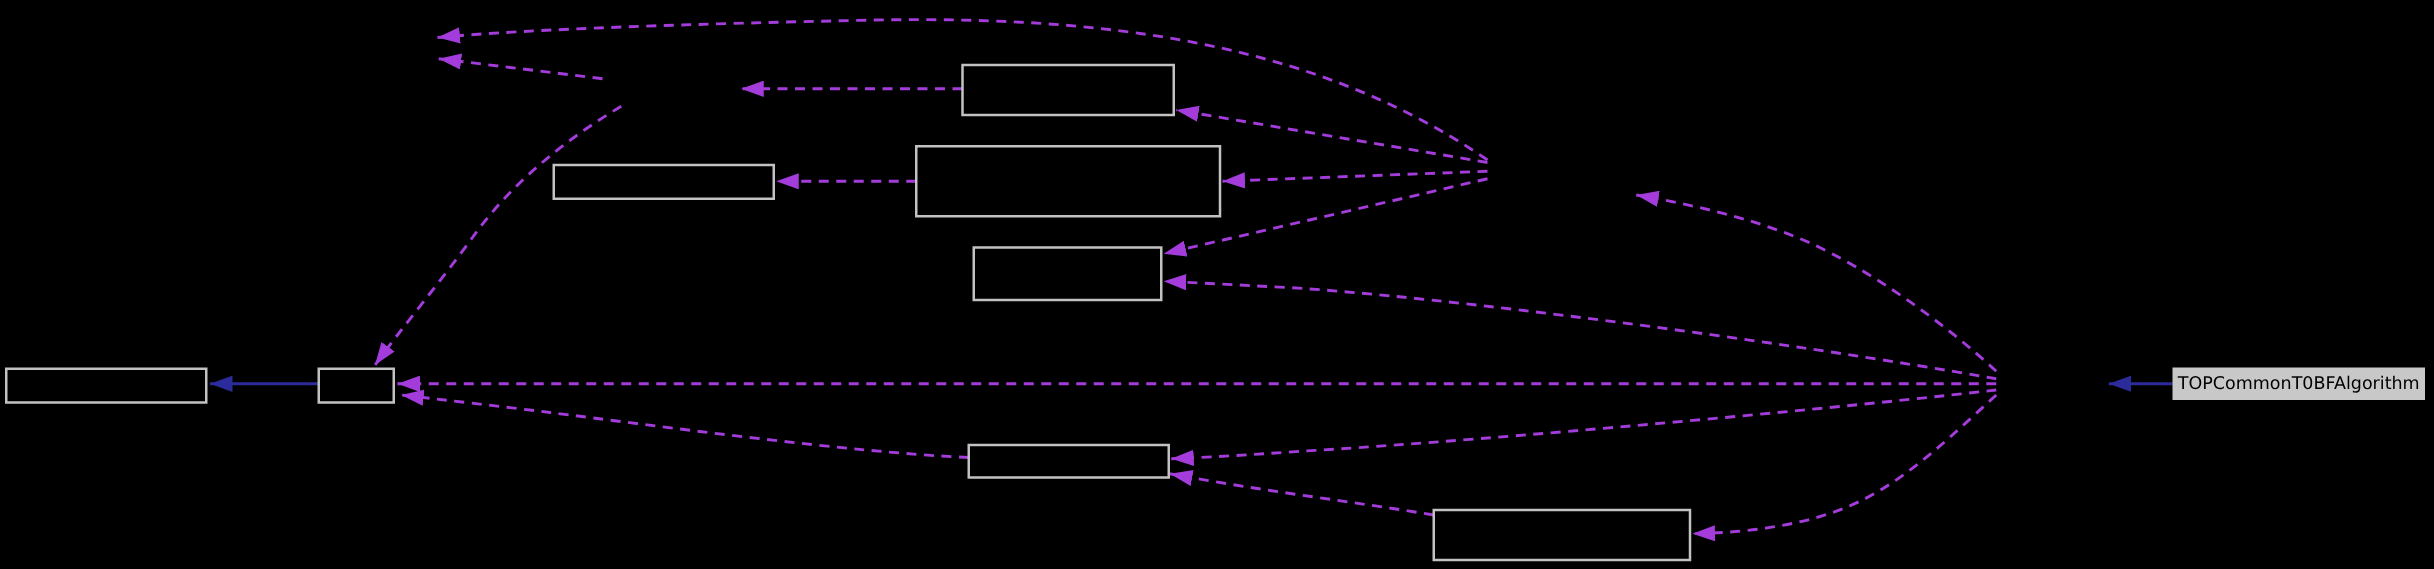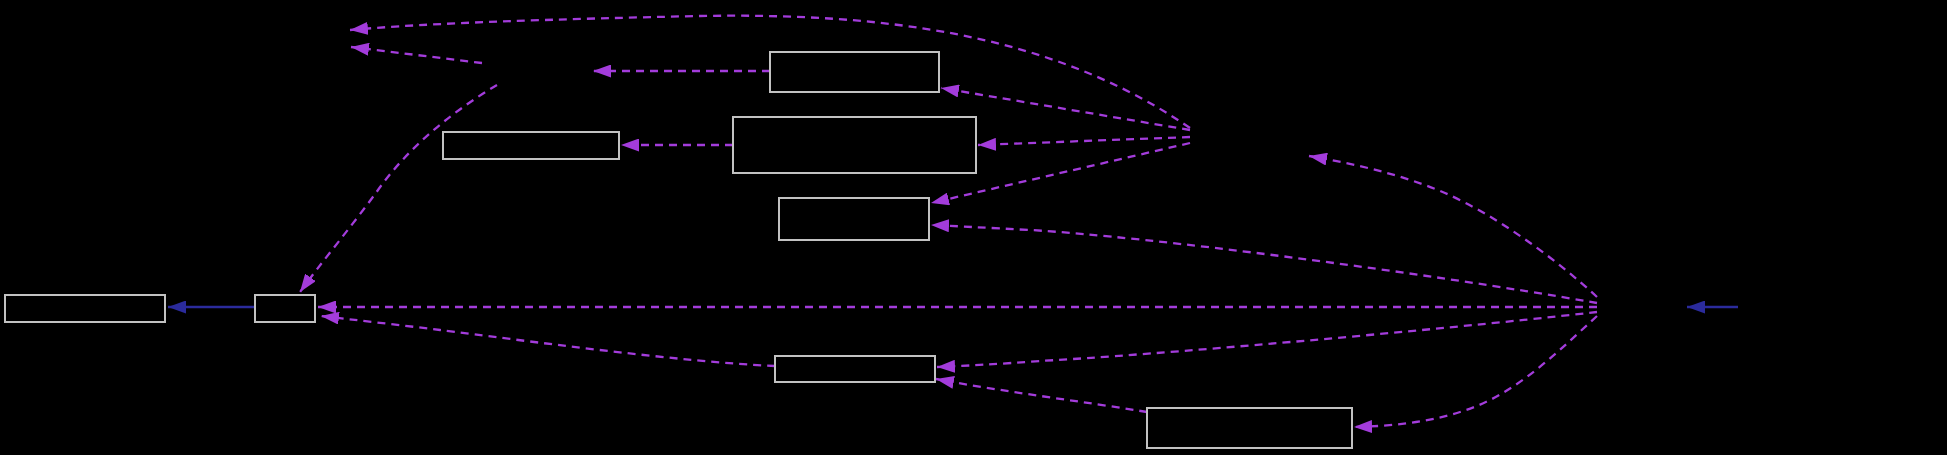--- a/index.html
+++ b/index.html
@@ -80,14 +80,15 @@
       <rect class="node" x="733" y="117" width="243" height="56"></rect>
       <rect class="node" x="443" y="132" width="176" height="27"></rect>
       <rect class="node" x="779" y="198" width="150" height="42"></rect>
       <rect class="node" x="5" y="295" width="160" height="27"></rect>
       <rect class="node" x="255" y="295" width="60" height="27"></rect>
       <rect class="node" x="775" y="356" width="160" height="26"></rect>
       <rect class="node" x="1147" y="408" width="205" height="40"></rect>
     </g>
   </svg>
 
+  <div class="main-node">TOPCommonT0BFAlgorithm</div>
 
 </div>
 
 </body></html>

